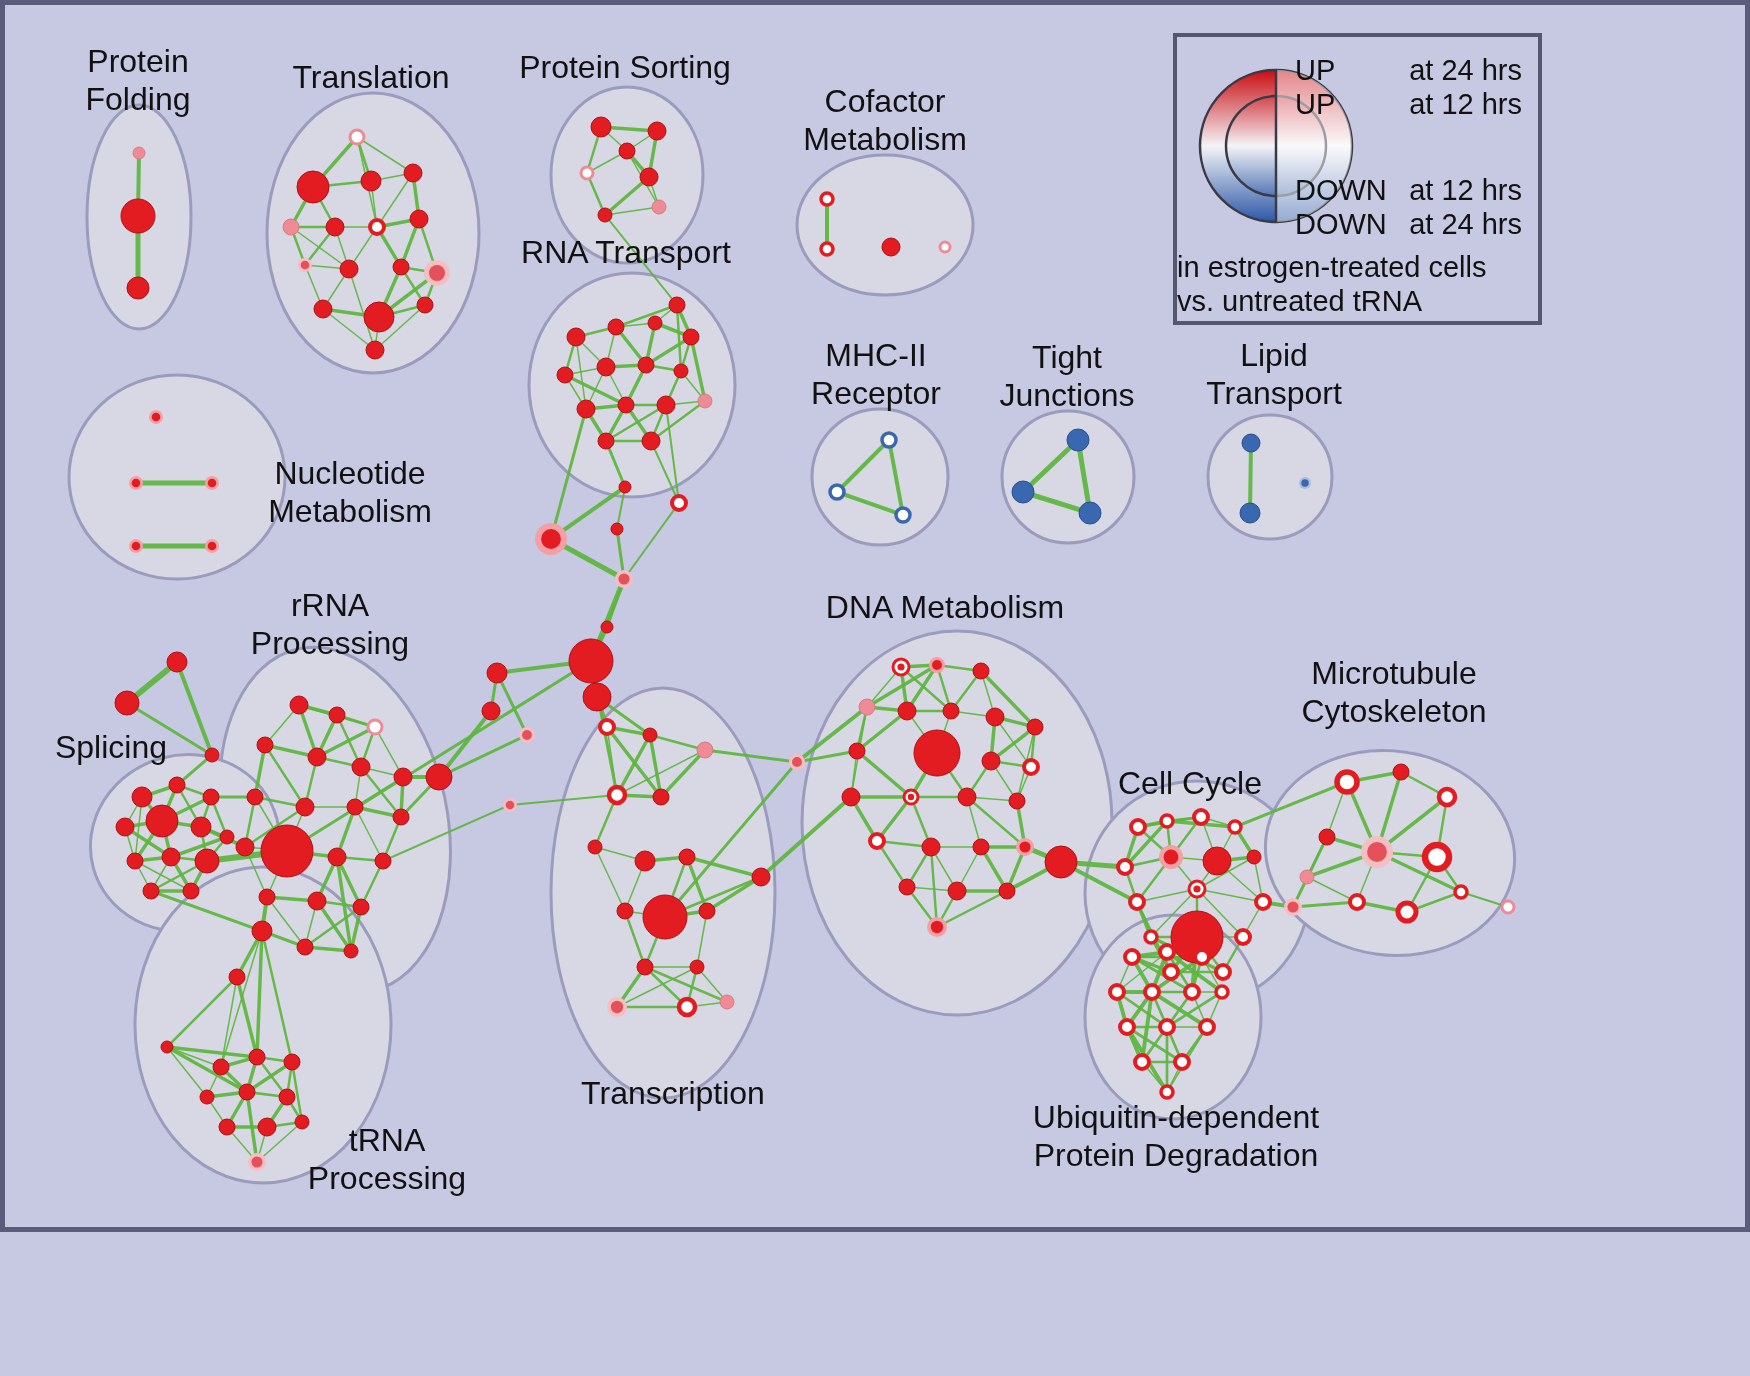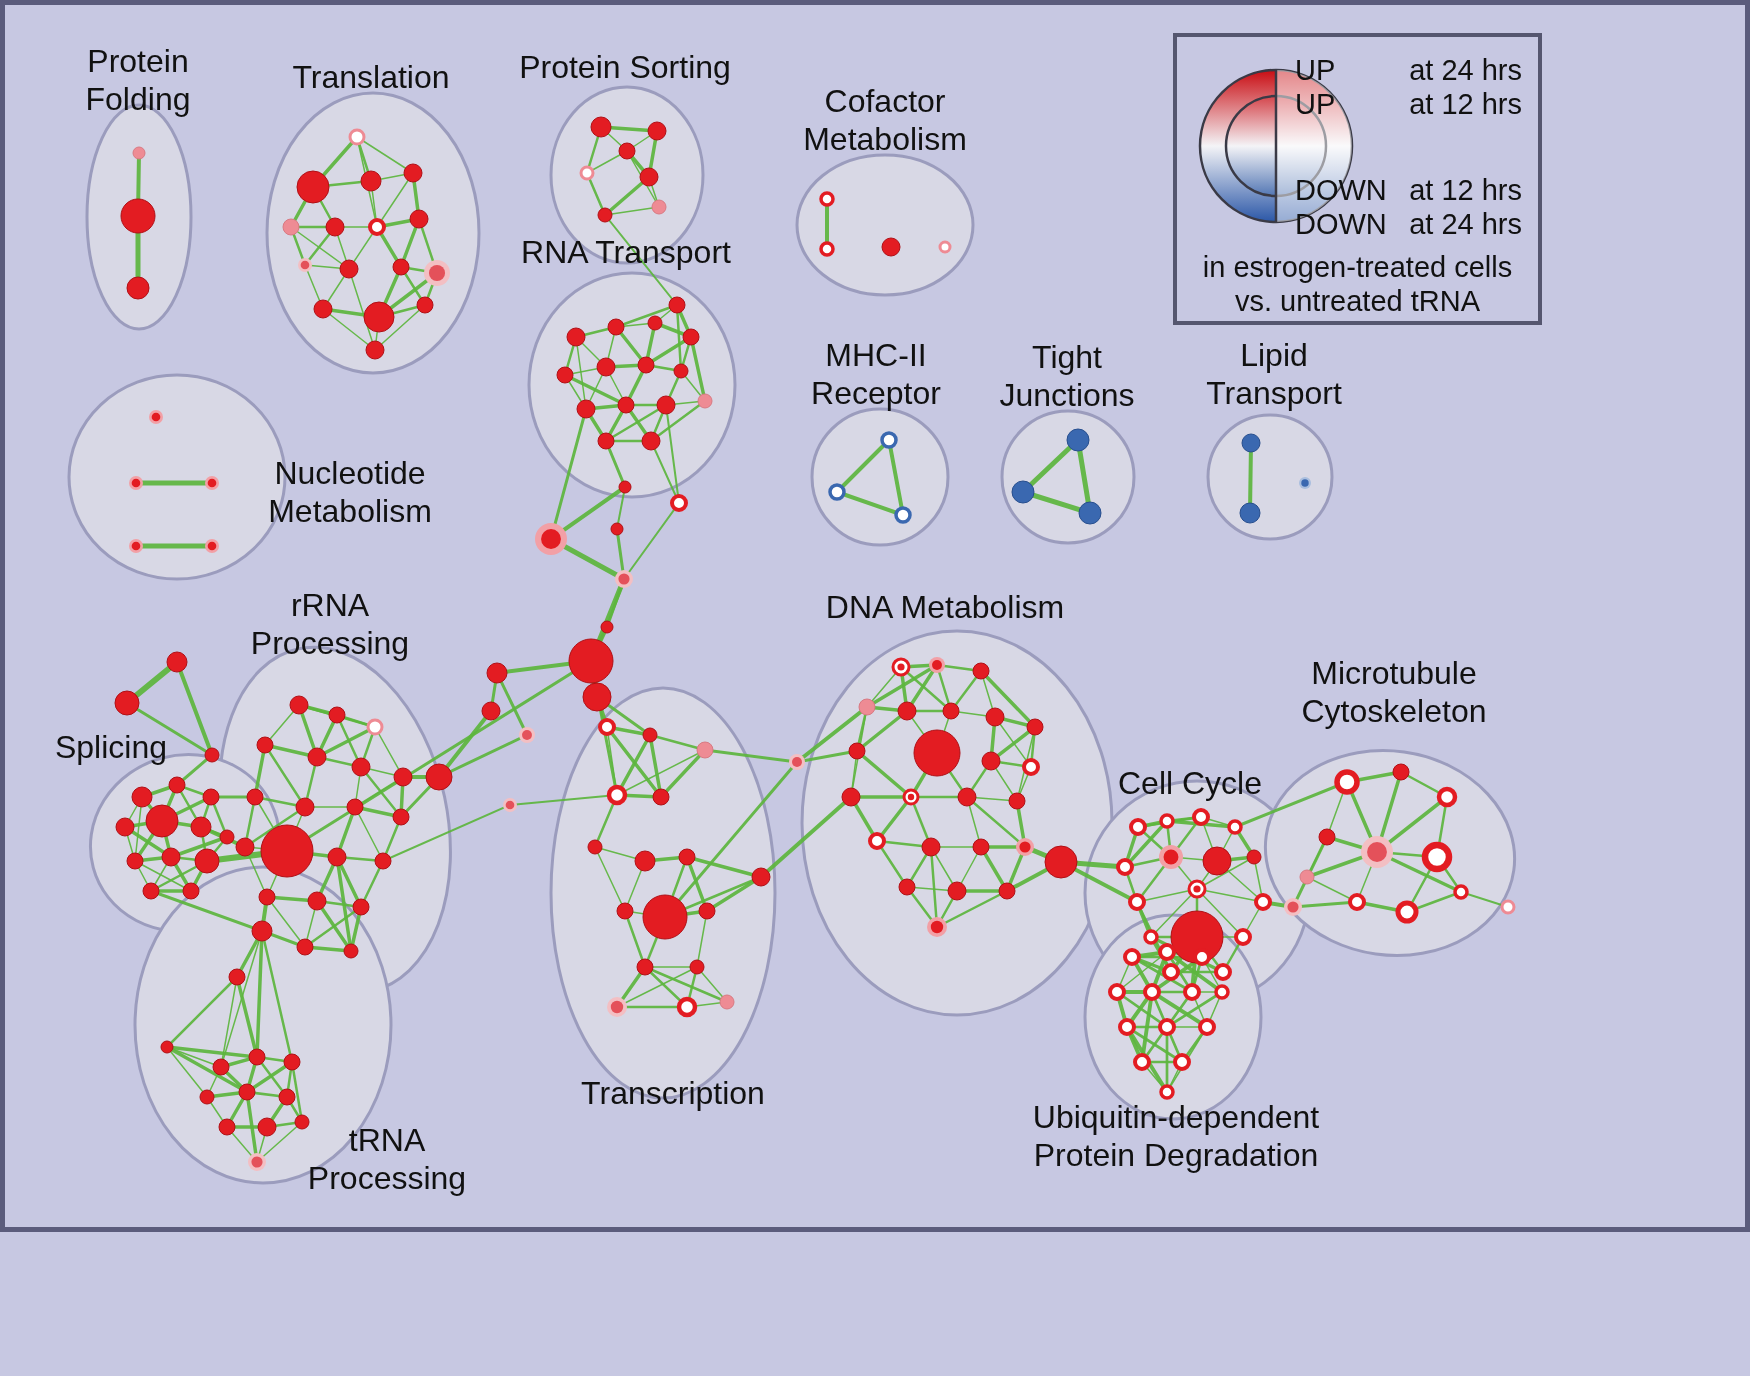--- a/index.html
+++ b/index.html
@@ -7,21 +7,21 @@
          border:5px solid #5b5c7c;box-sizing:border-box;overflow:hidden;
          font-family:"Liberation Sans",sans-serif;}
   #net{position:absolute;left:0;top:0;}
   #net text{font-family:"Liberation Sans",sans-serif;fill:#111;}
   .legend{position:absolute;left:1168px;top:28px;width:369px;height:292px;
           border:4px solid #55566f;box-sizing:border-box;background:#c7c8e2;z-index:5;}
   .legend-glyph{position:absolute;left:14px;top:24px;}
   .lrow{position:absolute;left:118px;right:16px;display:flex;
         justify-content:space-between;font-size:29px;color:#111;line-height:1.1;}
   .r0{top:18px}.r1{top:52px}.r2{top:138px}.r3{top:172px}
-  .lfoot{position:absolute;left:0;right:0;text-align:center;font-size:29px;color:#111;}
+  .lfoot{position:absolute;left:0;right:0;text-align:left;font-size:29px;color:#111;}
   .f1{top:214px}.f2{top:248px}
 </style>
 </head>
 <body>
 
 <div class="stage">
 
   <svg id="net" width="1750" height="1376" viewBox="0 0 1750 1376">
       <g>
         <ellipse cx="134" cy="212" rx="52" ry="112" fill="#d8d8e5" stroke="#9b9cbd" stroke-width="3"></ellipse>

